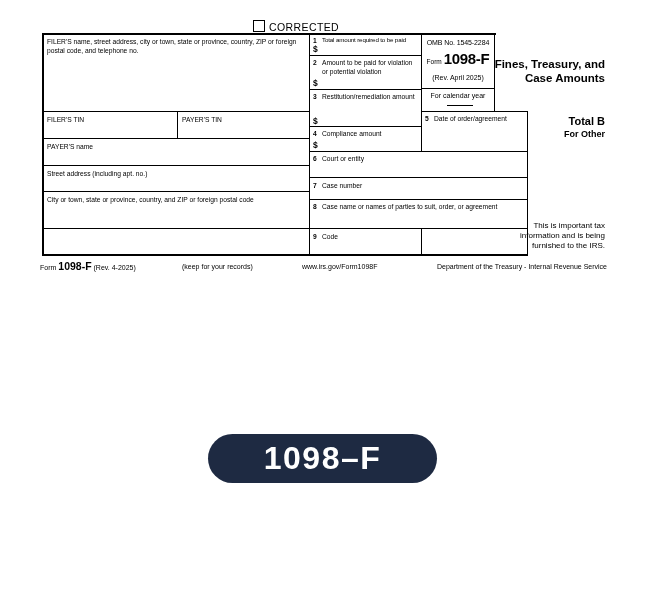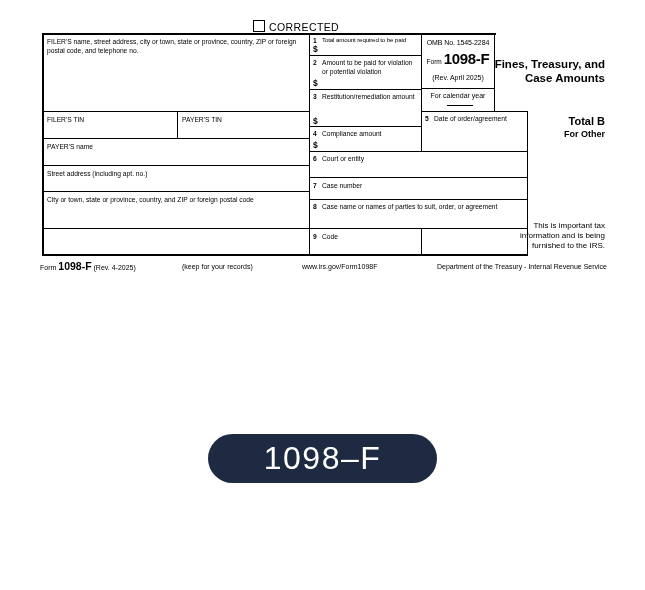--- a/index.html
+++ b/index.html
@@ -49,21 +49,21 @@
   .notice{right:30px;top:189px;width:96px;text-align:right;font-size:8px;line-height:1.28;margin-top:32px;}
 
   .footer-left{left:40px;top:259px;font-size:7px;}
   .footer-form-number{font-size:10.5px;font-weight:bold;}
   .footer-keep{left:182px;top:262px;font-size:7px;}
   .footer-url{left:302px;top:262px;font-size:7px;}
   .footer-dept{right:28px;top:262px;font-size:7px;}
 
   .badge{position:absolute;left:208px;top:434px;width:229px;height:49px;border-radius:25px;
          display:flex;align-items:center;justify-content:center;background:#1e2a42;cursor:pointer;}
-  .badge-text{color:#ffffff;font-size:32px;font-weight:normal;letter-spacing:1.5px;}
+  .badge-text{color:#ffffff;font-size:32px;font-weight:bold;letter-spacing:1.5px;}
 </style>
 </head>
 <body>
 
 <div class="page">
 
   <div class="corrected-box"></div>
   <div class="lbl corrected-label">CORRECTED</div>
 
   <div class="ln" style="left:42px;top:33px;width:454px;height:2px;"></div>

